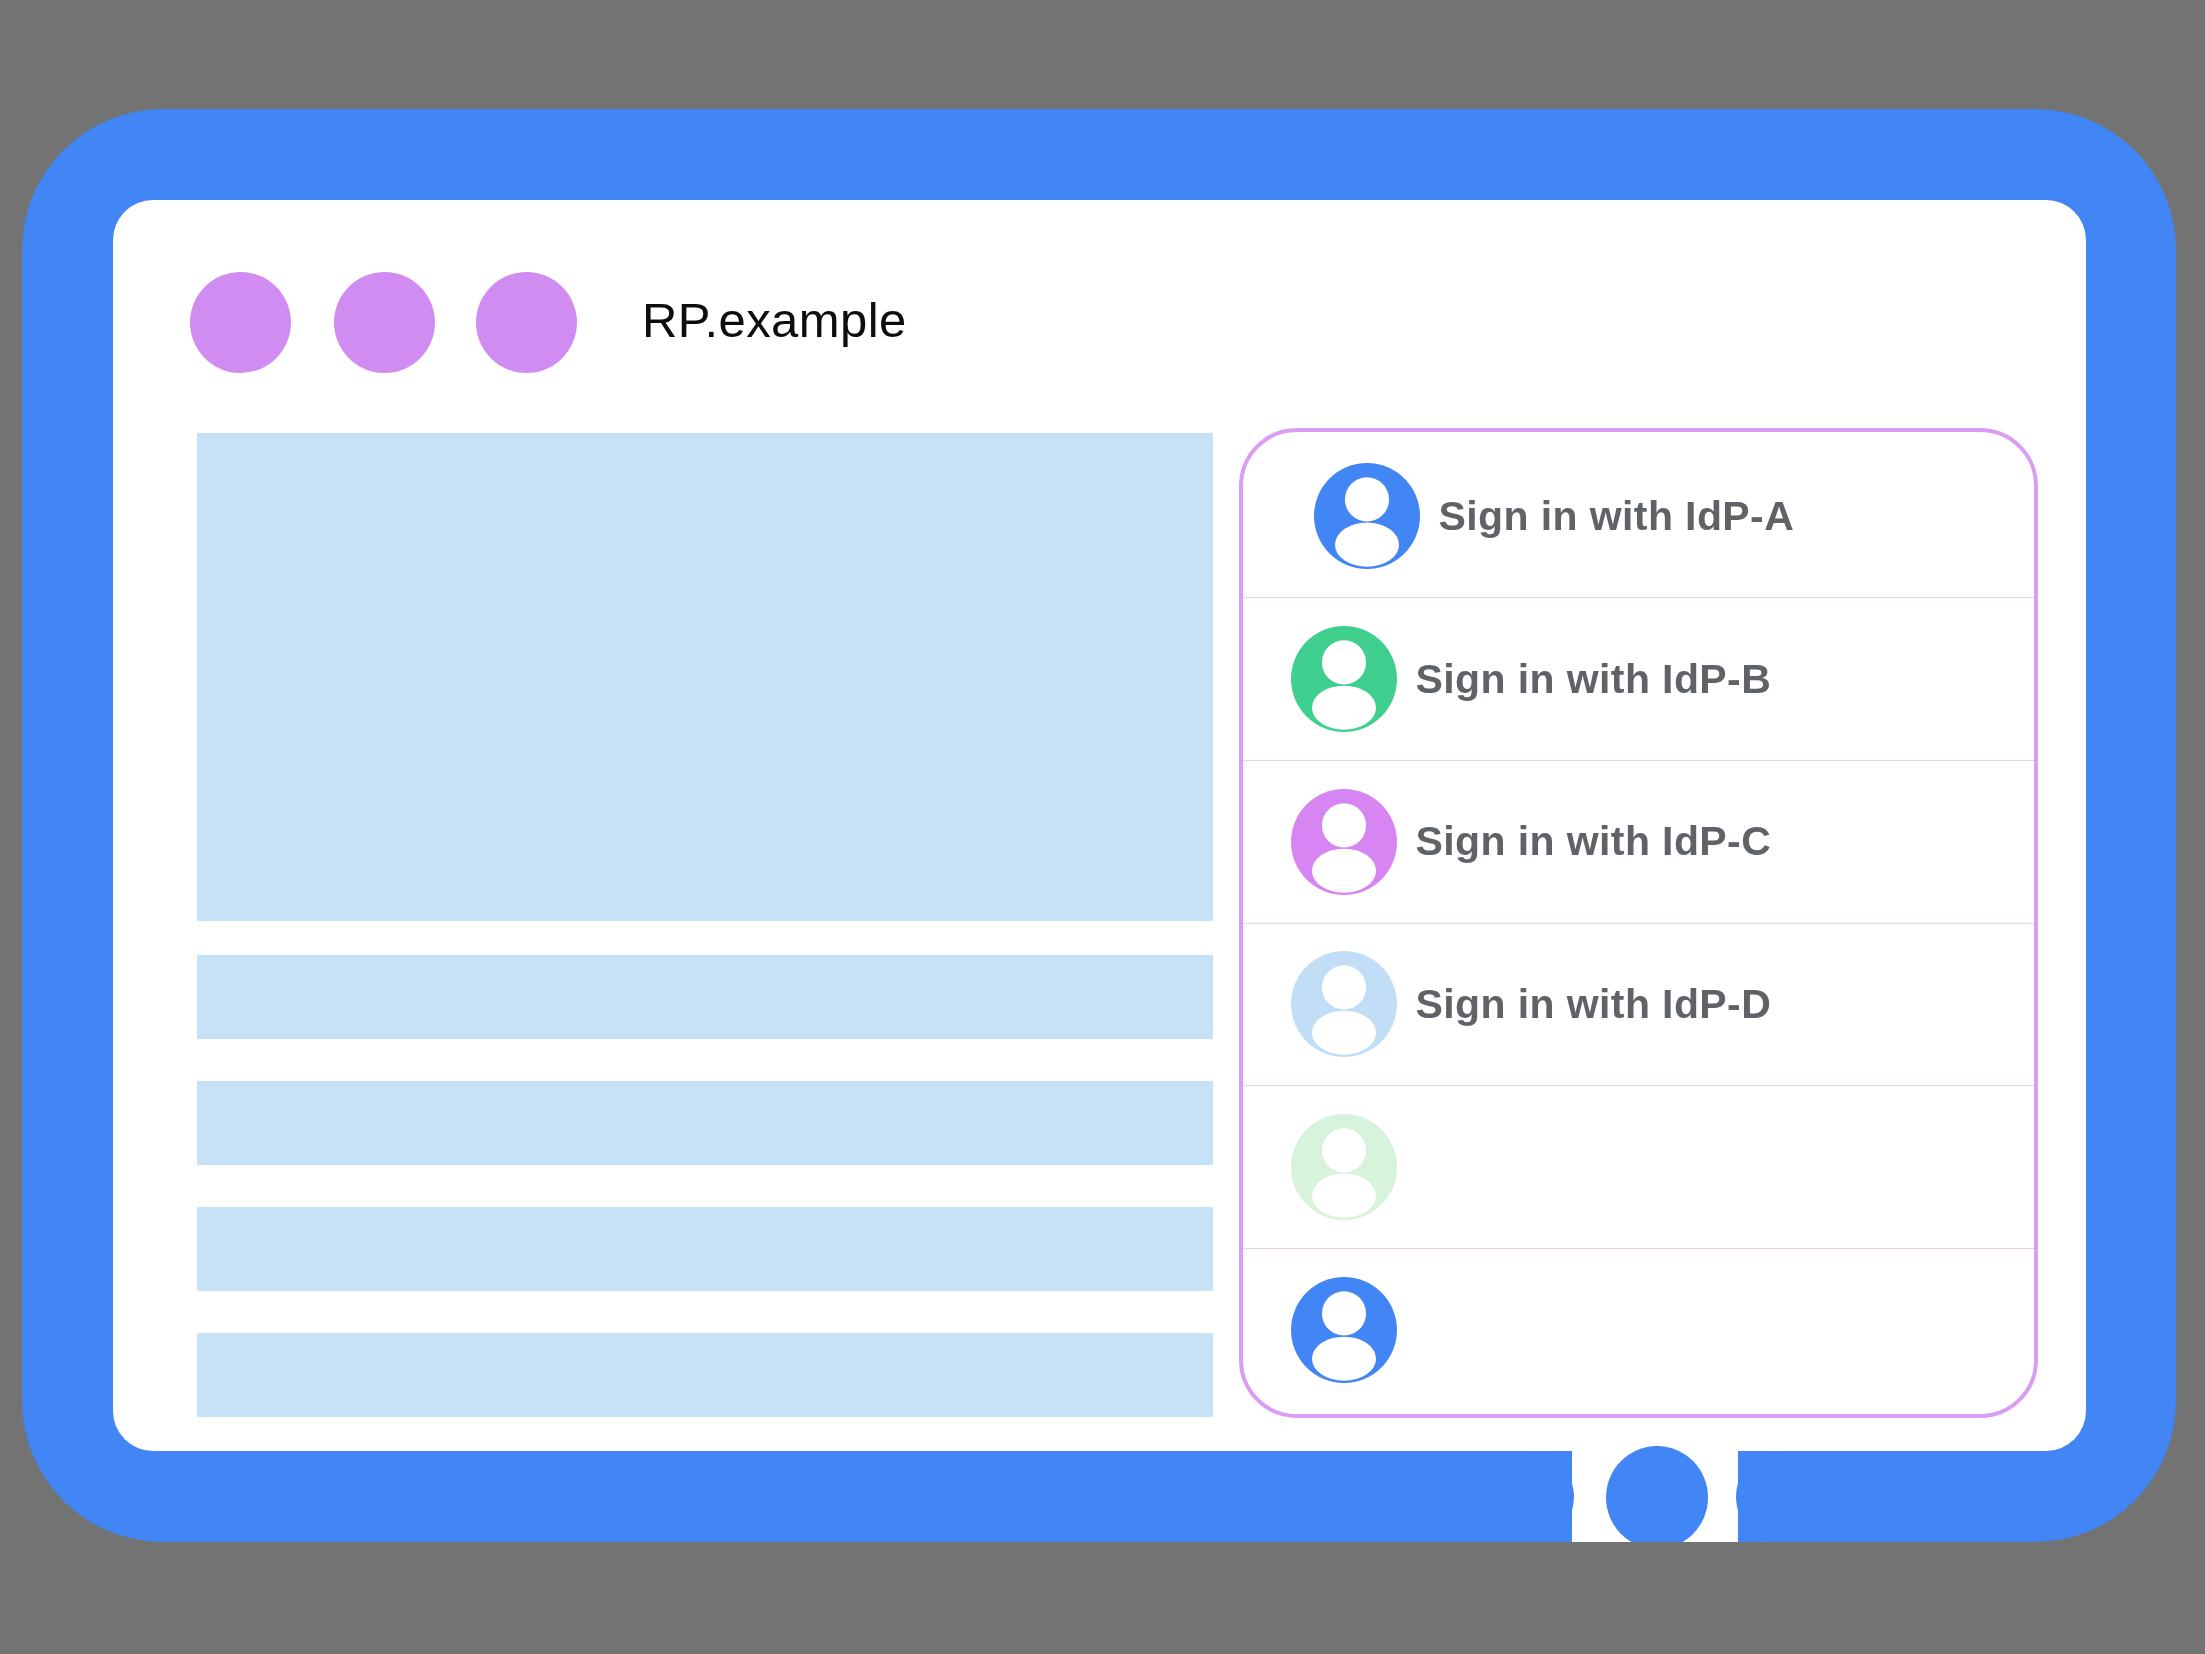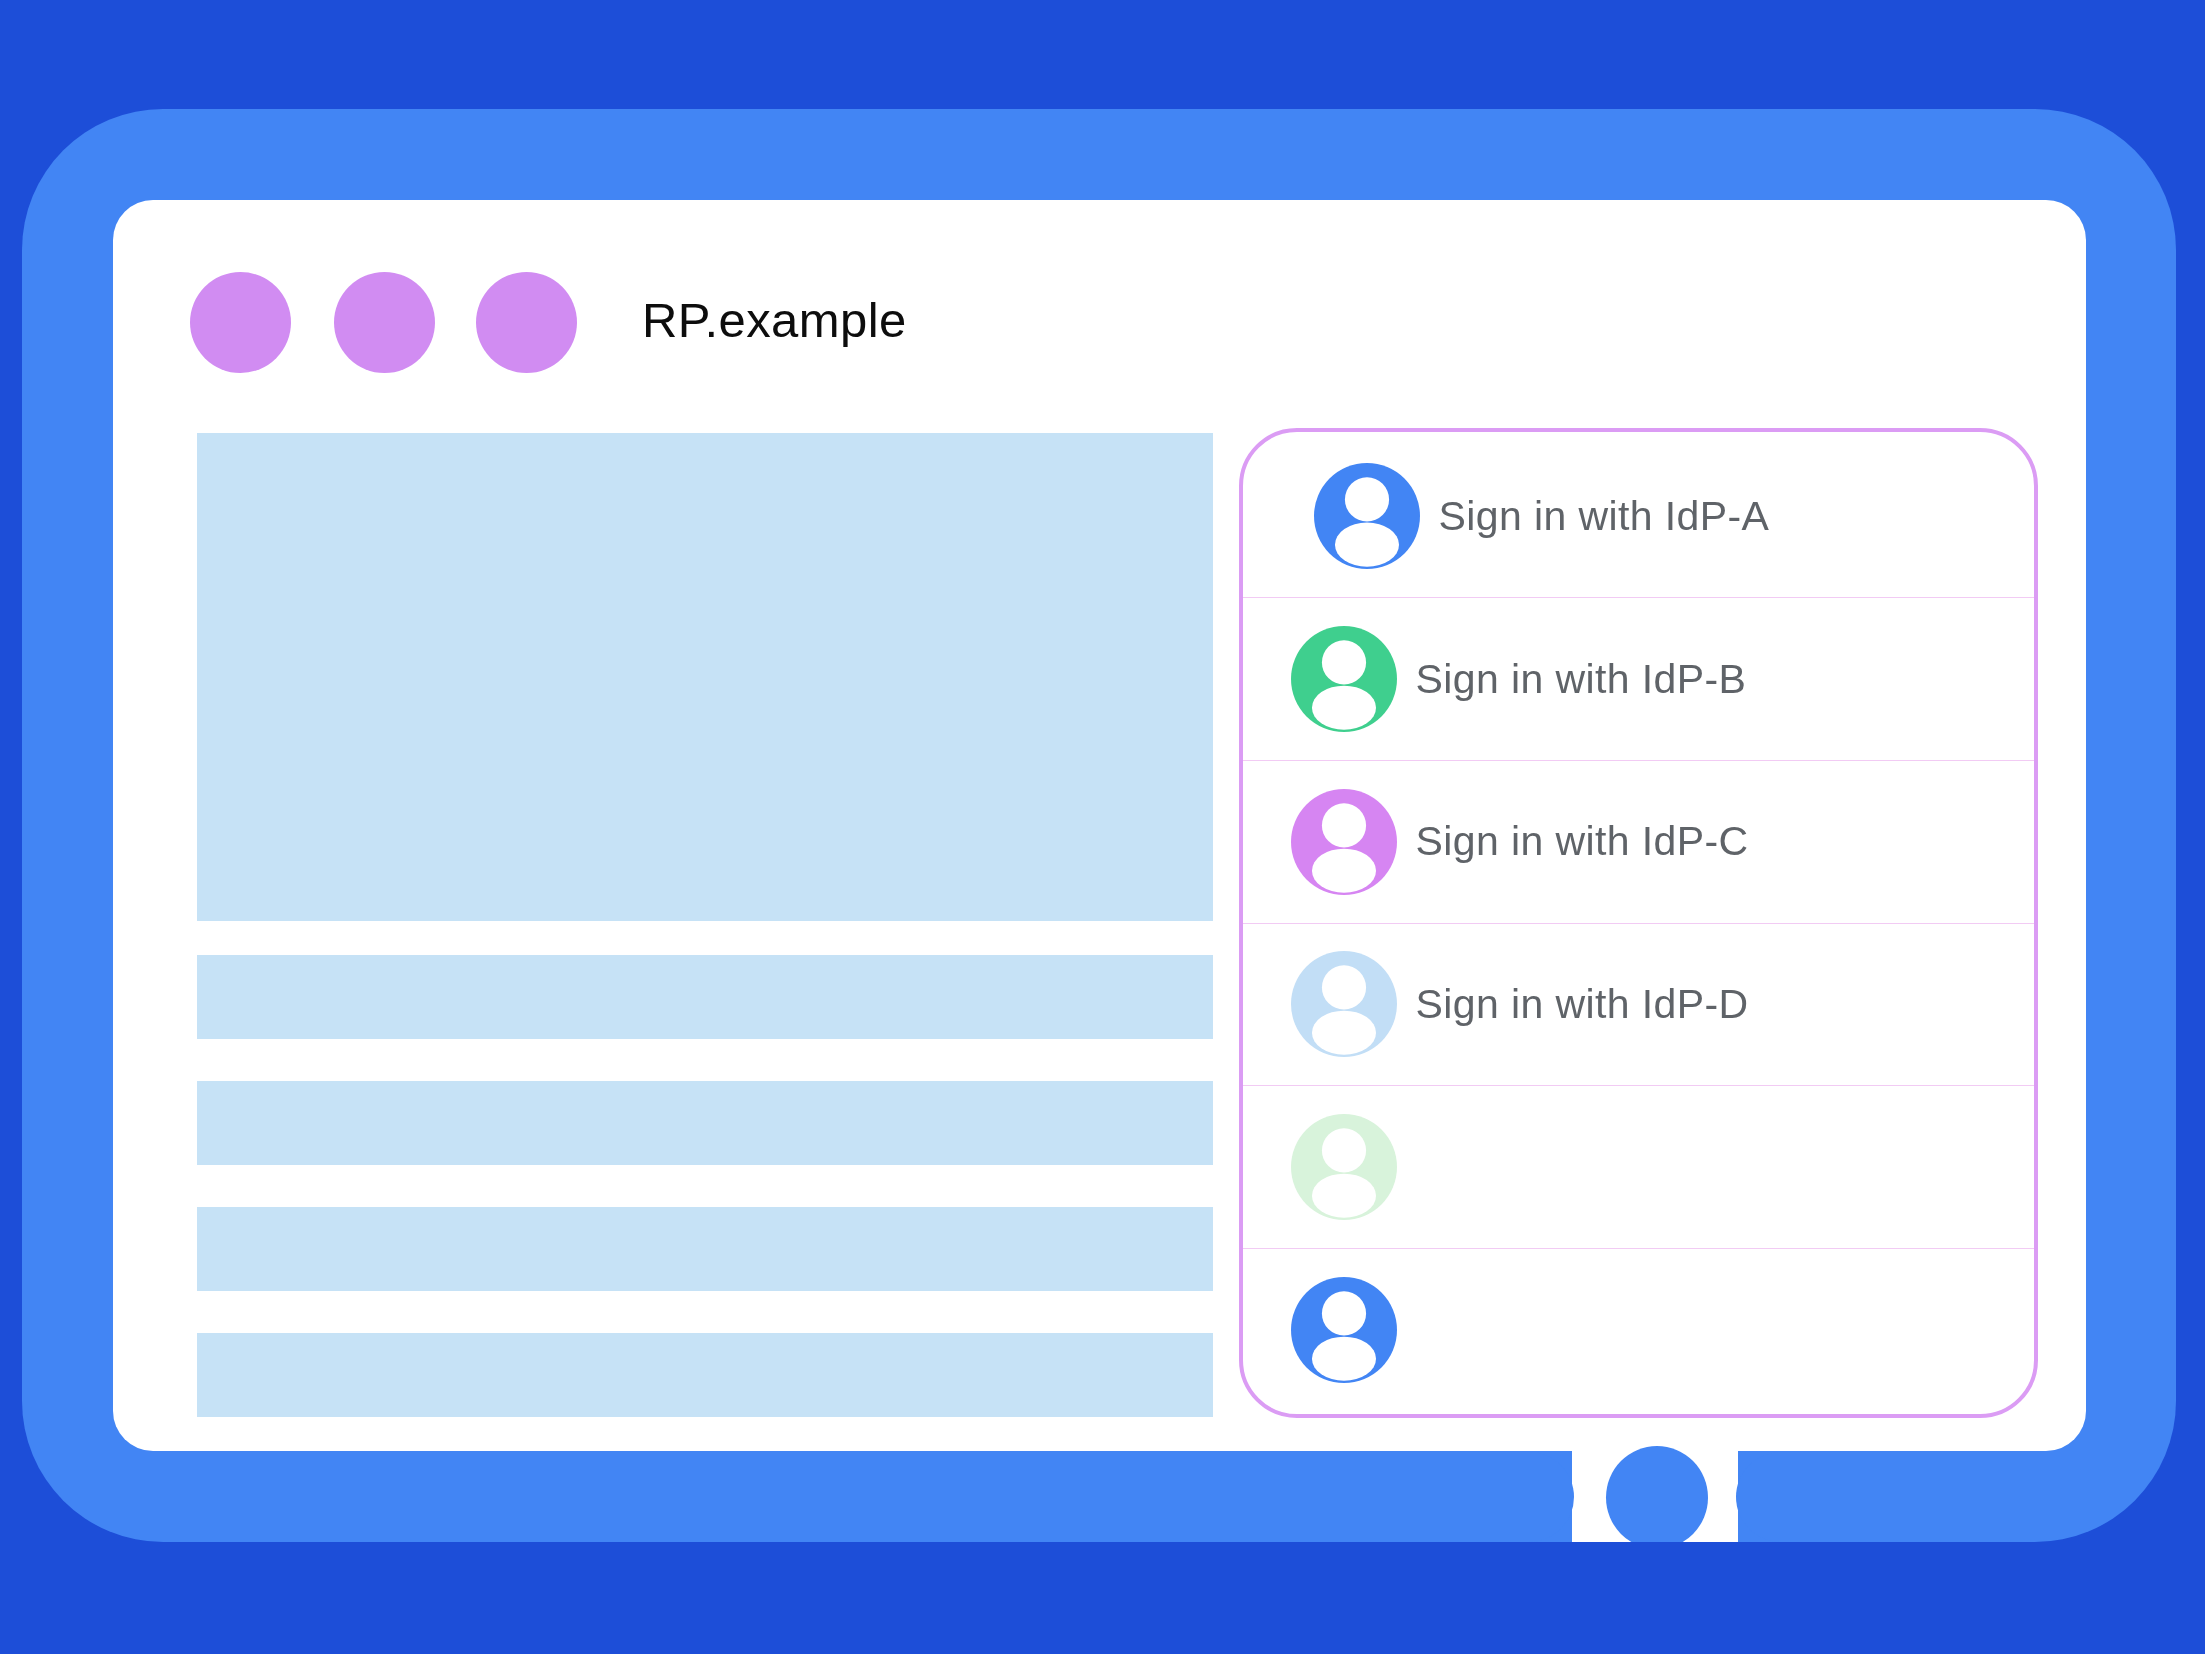--- a/index.html
+++ b/index.html
@@ -5,21 +5,21 @@
   html, body {
     margin: 0;
     padding: 0;
     background: #ffffff;
     font-family: "Liberation Sans", sans-serif;
   }
   .page {
     position: relative;
     width: 2206px;
     height: 1654px;
-    background: #1d4ed8;
+    background: #737373;
     overflow: hidden;
   }
 
   
   .frame {
     position: absolute;
     left: 22px;
     top: 109px;
     width: 2154px;
     height: 1433px;
@@ -139,21 +139,21 @@
     padding-left: 48px;
   }
   .avatar {
     width: 106px;
     height: 106px;
     flex: 0 0 auto;
     display: block;
   }
   .row-label {
     font-size: 41px;
-    font-weight: 400;
+    font-weight: 700;
     color: var(--option-text-gray);
     letter-spacing: 0.4px;
     white-space: nowrap;
   }
 </style>
 </head>
 <body>
 
 <div class="page">
 

